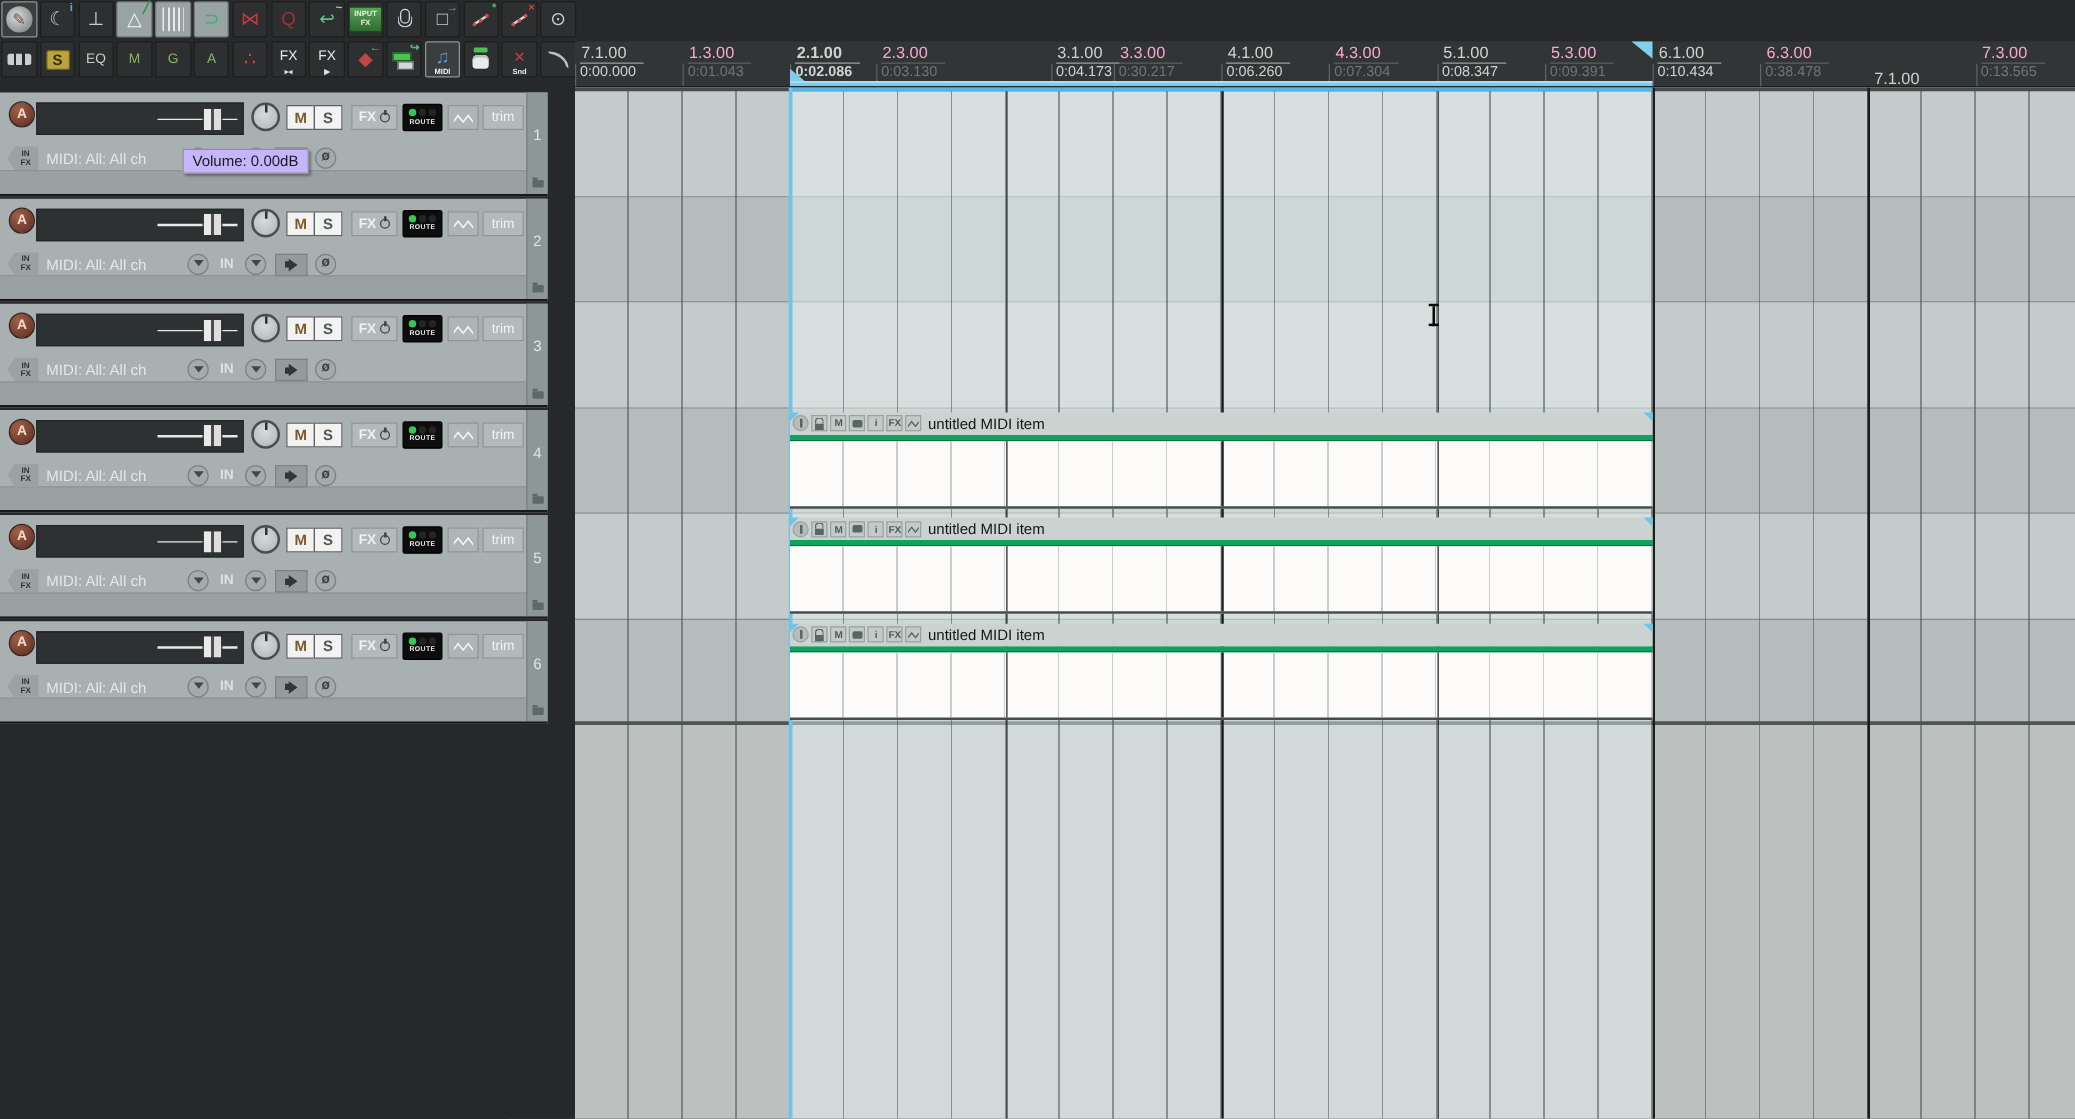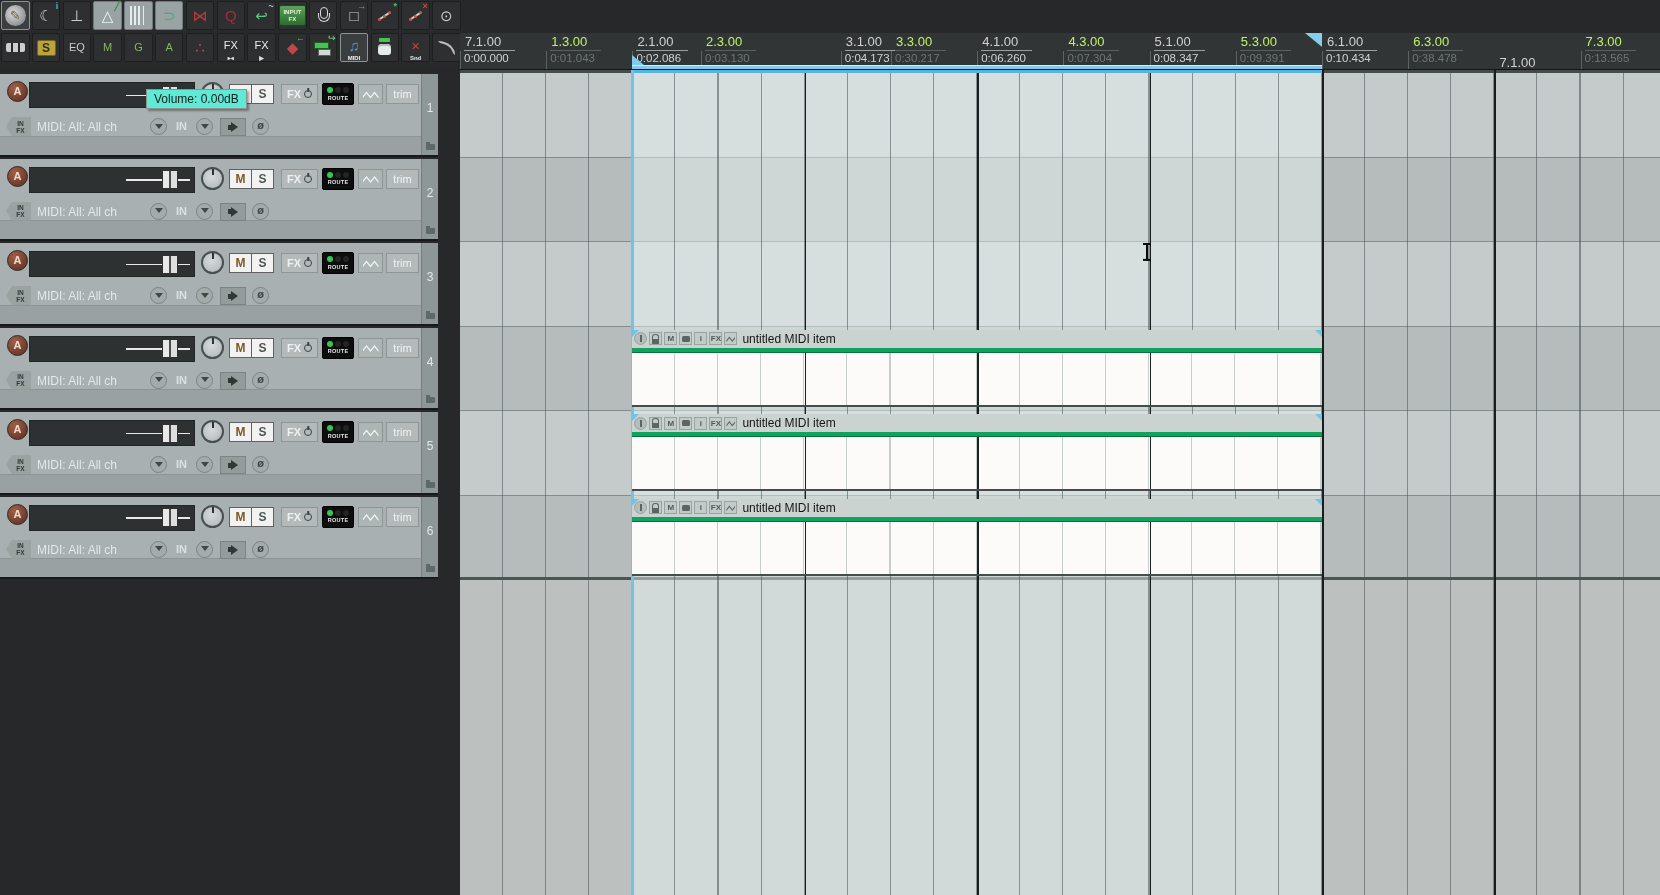--- a/index.html
+++ b/index.html
@@ -90,31 +90,31 @@
   .inlbl{position:absolute;left:176px;top:46px;font-size:11px;font-weight:bold;color:#dce1e1;}
   .monbtn{position:absolute;left:220px;top:44px;width:26px;height:18px;background:#939b9b;border:1px solid #7b8384;
     display:flex;align-items:center;justify-content:center;}
   .spk{position:relative;width:11px;height:10px;}
   .spk::before{content:"";position:absolute;left:0;top:2.5px;width:4px;height:5px;background:#2f3737;}
   .spk::after{content:"";position:absolute;left:3px;top:0;width:0;height:0;border-top:5px solid transparent;
     border-bottom:5px solid transparent;border-left:7px solid #2f3737;}
   .phase{left:252px;font-size:11px;line-height:13px;font-weight:bold;}
 
   
-  #tooltip{position:absolute;left:146px;top:89px;background:#5eead4;border:1px solid #909090;color:#1a1a1a;
+  #tooltip{position:absolute;left:146px;top:119px;background:#c4b5fd;border:1px solid #909090;color:#1a1a1a;
     font-size:12px;padding:1.5px 7px 2.5px;box-shadow:2px 2px 2px rgba(0,0,0,.35);white-space:nowrap;z-index:50;}
 
   
   #ruler{position:absolute;left:460px;top:33px;width:1200px;height:37px;background:#323535;overflow:hidden;border-bottom:1px solid #141616;}
   .rmark{position:absolute;top:1px;height:100%;width:86.2px;padding-left:4px;}
   .rbeat{display:inline-block;font-size:13px;padding:0 14px 1px 1px;border-bottom:1px solid;}
   .rtime{display:block;font-size:11.5px;margin-top:1px;}
   .major .rbeat{color:#ced3d2;border-color:#99a1a0;}
   .major .rtime{color:#ced3d2;}
-  .minor .rbeat{color:#bef264;border-color:#59615f;}
+  .minor .rbeat{color:#f9a8d4;border-color:#59615f;}
   .minor .rtime{color:#6d7676;}
   .rtick{position:absolute;left:0;bottom:0;width:1px;height:19px;background:#5b6363;}
   .rselstrip{position:absolute;left:172.4px;width:689.6px;bottom:0;height:4.5px;background:#7ecbee;border-top:1px solid #cfeefc;}
   .rseltri-end{position:absolute;left:845.4px;top:0;width:0;height:0;border-top:14px solid #84ceee;border-left:17px solid transparent;}
   .rseltri-start{position:absolute;left:172.4px;bottom:4px;width:0;height:0;border-bottom:10px solid #7ecbee;border-right:12px solid transparent;}
 
   
   #arrange{position:absolute;left:460px;top:70px;width:1200px;height:825px;background:#bcc1c0;overflow:hidden;}
   #arrange::before{content:"";position:absolute;top:0;left:0;width:100%;height:3px;background:#454a4a;z-index:4;}
   .arow{position:absolute;left:0;width:100%;height:84.5px;border-bottom:1.5px solid #848d8c;z-index:1;}
@@ -519,21 +519,21 @@
         <div class="numstrip">
           <span class="tnum">6</span>
           <i class="gfolder"></i>
         </div>
       </div>
     </div>
 
   <div id="ruler">
       <div class="rmark major" style="left: 0px;"><span class="rbeat">7.1.00</span><span class="rtime">0:00.000</span><i class="rtick"></i></div>
       <div class="rmark minor" style="left: 86.2px;"><span class="rbeat">1.3.00</span><span class="rtime">0:01.043</span><i class="rtick"></i></div>
-      <div class="rmark major" style="left: 172.4px;"><span class="rbeat">2.1.00</span><span class="rtime">0:02.086</span><i class="rtick"></i></div>
+      <div class="rmark major" style="left: 172.4px; font-weight: bold;"><span class="rbeat">2.1.00</span><span class="rtime">0:02.086</span><i class="rtick"></i></div>
       <div class="rmark minor" style="left: 241px;"><span class="rbeat">2.3.00</span><span class="rtime">0:03.130</span><i class="rtick"></i></div>
       <div class="rmark major" style="left: 344.8px; margin-left: 36px;"><span class="rbeat">3.1.00</span><span class="rtime">0:04.173</span><i class="rtick"></i></div>
       <div class="rmark minor" style="left: 431px;"><span class="rbeat">3.3.00</span><span class="rtime">0:30.217</span><i class="rtick"></i></div>
       <div class="rmark major" style="left: 517.2px;"><span class="rbeat">4.1.00</span><span class="rtime">0:06.260</span><i class="rtick"></i></div>
       <div class="rmark minor" style="left: 603.4px;"><span class="rbeat">4.3.00</span><span class="rtime">0:07.304</span><i class="rtick"></i></div>
       <div class="rmark major" style="left: 689.6px;"><span class="rbeat">5.1.00</span><span class="rtime">0:08.347</span><i class="rtick"></i></div>
       <div class="rmark minor" style="left: 775.8px;"><span class="rbeat">5.3.00</span><span class="rtime">0:09.391</span><i class="rtick"></i></div>
       <div class="rmark major" style="left: 862px;"><span class="rbeat">6.1.00</span><span class="rtime">0:10.434</span><i class="rtick"></i></div>
       <div class="rmark minor" style="left: 948.2px;"><span class="rbeat">6.3.00</span><span class="rtime">0:38.478</span><i class="rtick"></i></div>
       <div class="rmark major" style="left: 1034.4px; margin-top: 21px;"><span class="rbeat">7.1.00</span><span class="rtime">0:12.521</span><i class="rtick"></i></div>

